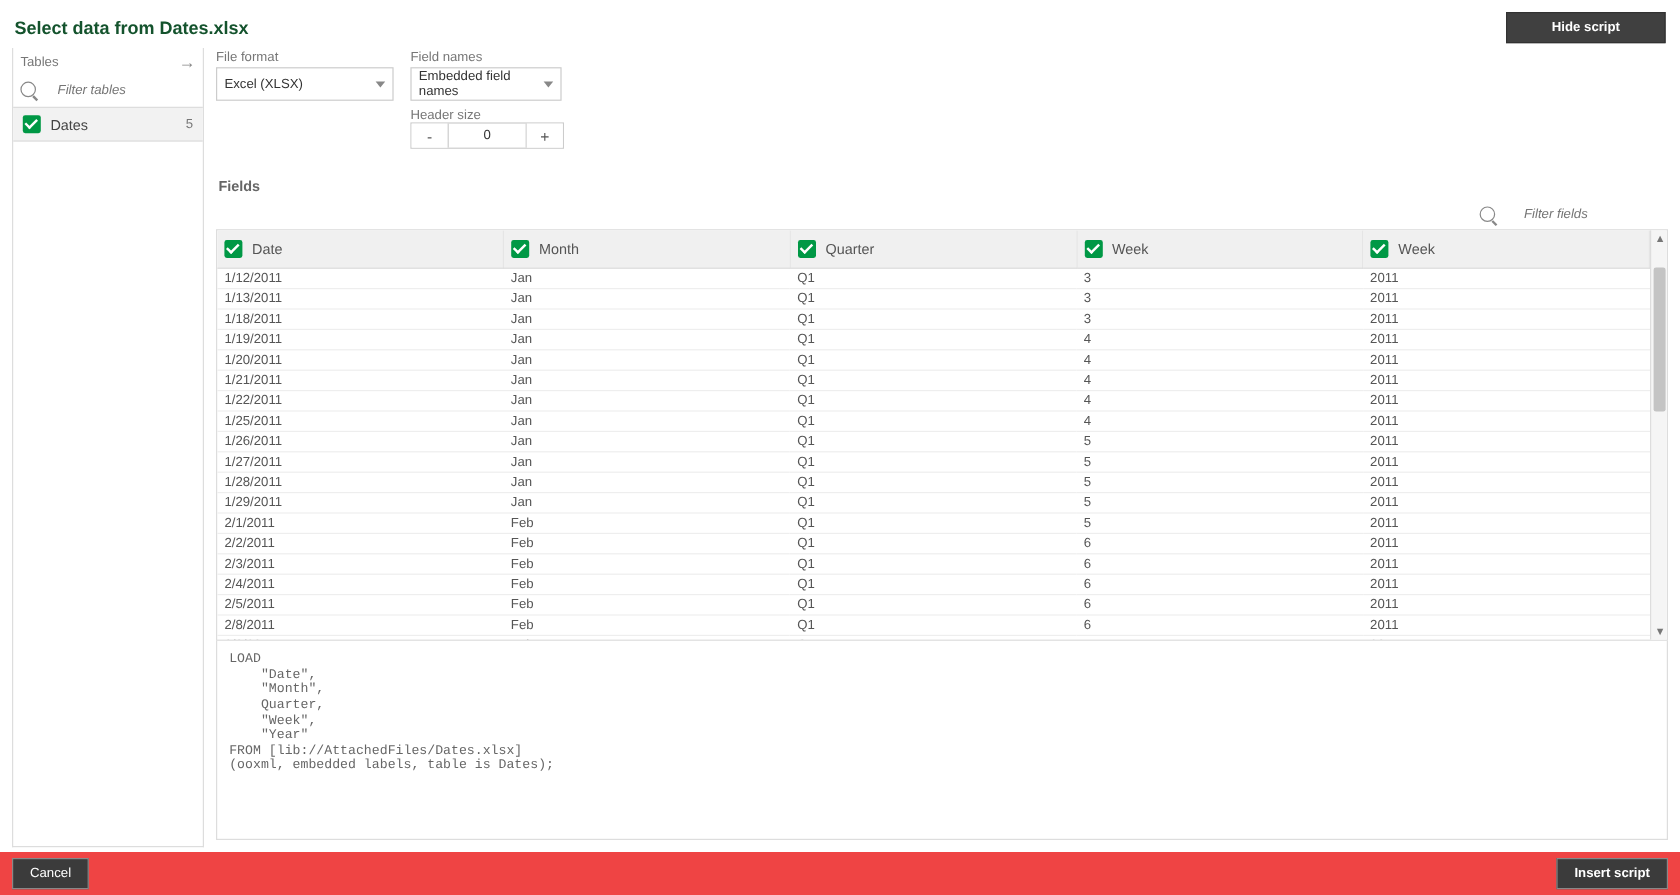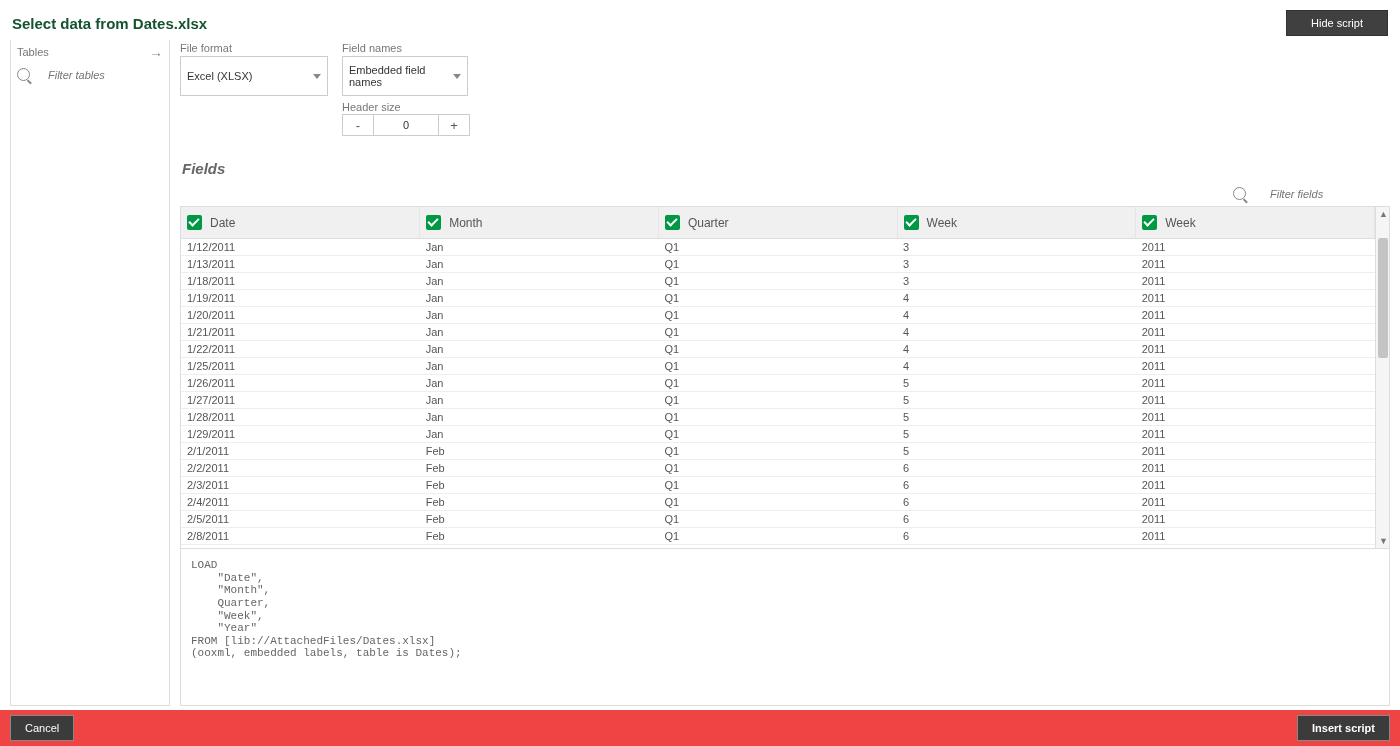--- a/index.html
+++ b/index.html
@@ -22,22 +22,22 @@
     .page-title {
       font-size: 15px;
       font-weight: bold;
       color: #14532d;
     }
     .hide-script-btn {
       background: #404040;
       border: 1px solid #323232;
       color: #fff;
       font-size: 11px;
-      font-weight: normal;
-      padding: 6px 24px;
+      font-weight: bold;
+      padding: 6px 37px;
       cursor: pointer;
     }
     .main-area {
       display: flex;
       height: 666px;
     }
     
     .tables-panel {
       width: 160px;
       border: 1px solid #ddd;
@@ -123,21 +123,21 @@
     }
     .options-row {
       display: flex;
       gap: 14px;
       padding: 2px 0 6px 0;
     }
     .opt-group { display: flex; flex-direction: column; gap: 2px; }
     .opt-label { font-size: 11px; color: #777; }
     .select-box {
       border: 1px solid #ccc;
-      height: 40px;
+      height: 28px;
       display: flex;
       align-items: center;
       justify-content: space-between;
       padding: 0 6px;
       font-size: 11px;
       background: #fff;
       cursor: pointer;
     }
     .select-file { width: 148px; }
     .select-field { width: 126px; }
@@ -167,25 +167,24 @@
     .stepper .val {
       flex: 1;
       border-left: 1px solid #ccc;
       border-right: 1px solid #ccc;
       display: flex;
       align-items: center;
       justify-content: center;
       font-size: 11px;
     }
     .fields-label {
-      font-size: 15px;
+      font-size: 12px;
       color: #666;
       font-weight: bold;
       margin: 18px 0 4px 2px;
-      font-style: italic;
     }
     .filter-fields-row {
       display: flex;
       justify-content: flex-end;
       align-items: center;
       padding: 6px 40px 6px 0;
       gap: 24px;
     }
     .fields-table-wrap {
       border: 1px solid #ddd;
@@ -293,20 +292,27 @@
 
   <div class="tables-panel">
     <div class="tables-header">
       <span>Tables</span>
       <span class="arrow-icon">→</span>
     </div>
     <div class="filter-tables">
       <span class="search-icon"></span>
       <input class="filter-input" placeholder="Filter tables" style="">
     </div>
+    <div id="tables-list">
+        <div class="table-item">
+          <span class="checkbox"></span>
+    <span class="table-name">Dates</span>
+    <span class="table-count">5</span>
+        </div>
+      </div>
   </div>
 
   <div class="content-area">
     <div class="options-row">
       <div class="opt-group">
         <span class="opt-label">File format</span>
         <div class="select-box select-file">
           <span>Excel (XLSX)</span>
           <span class="tri-down"></span>
         </div>

